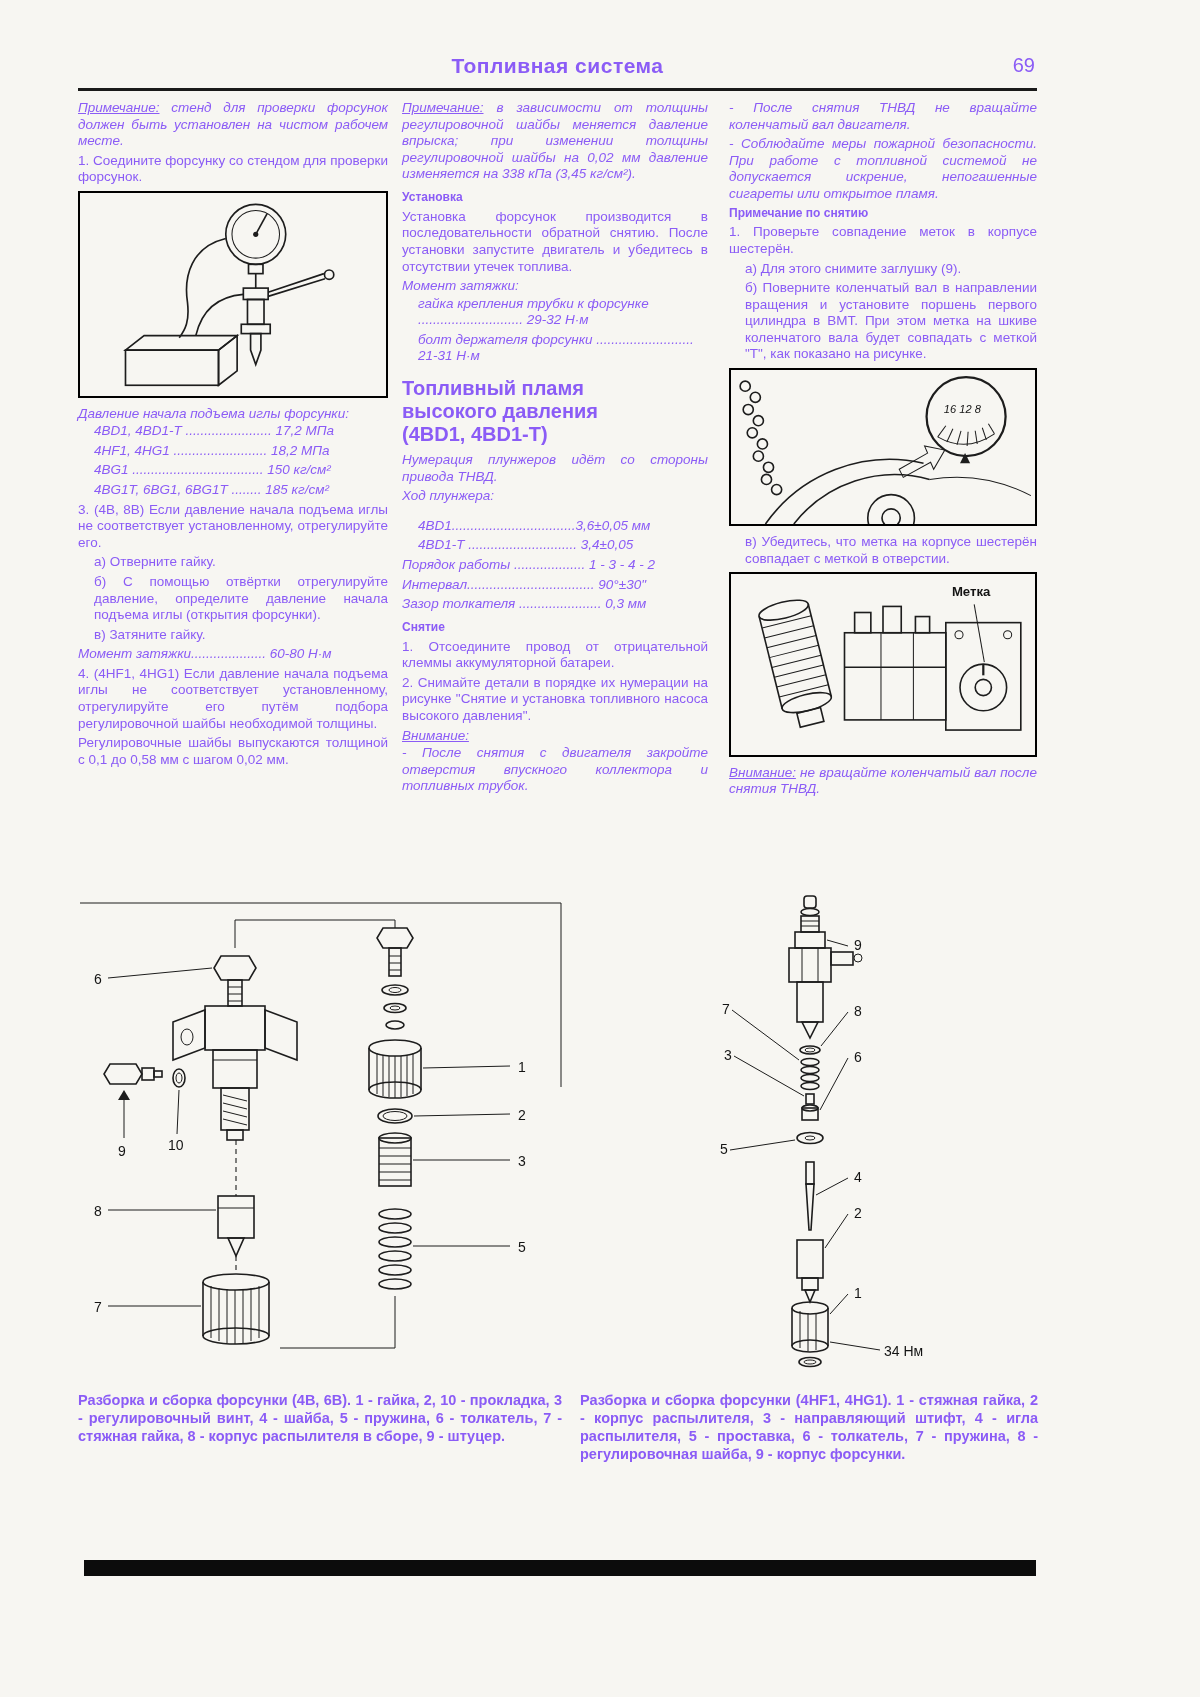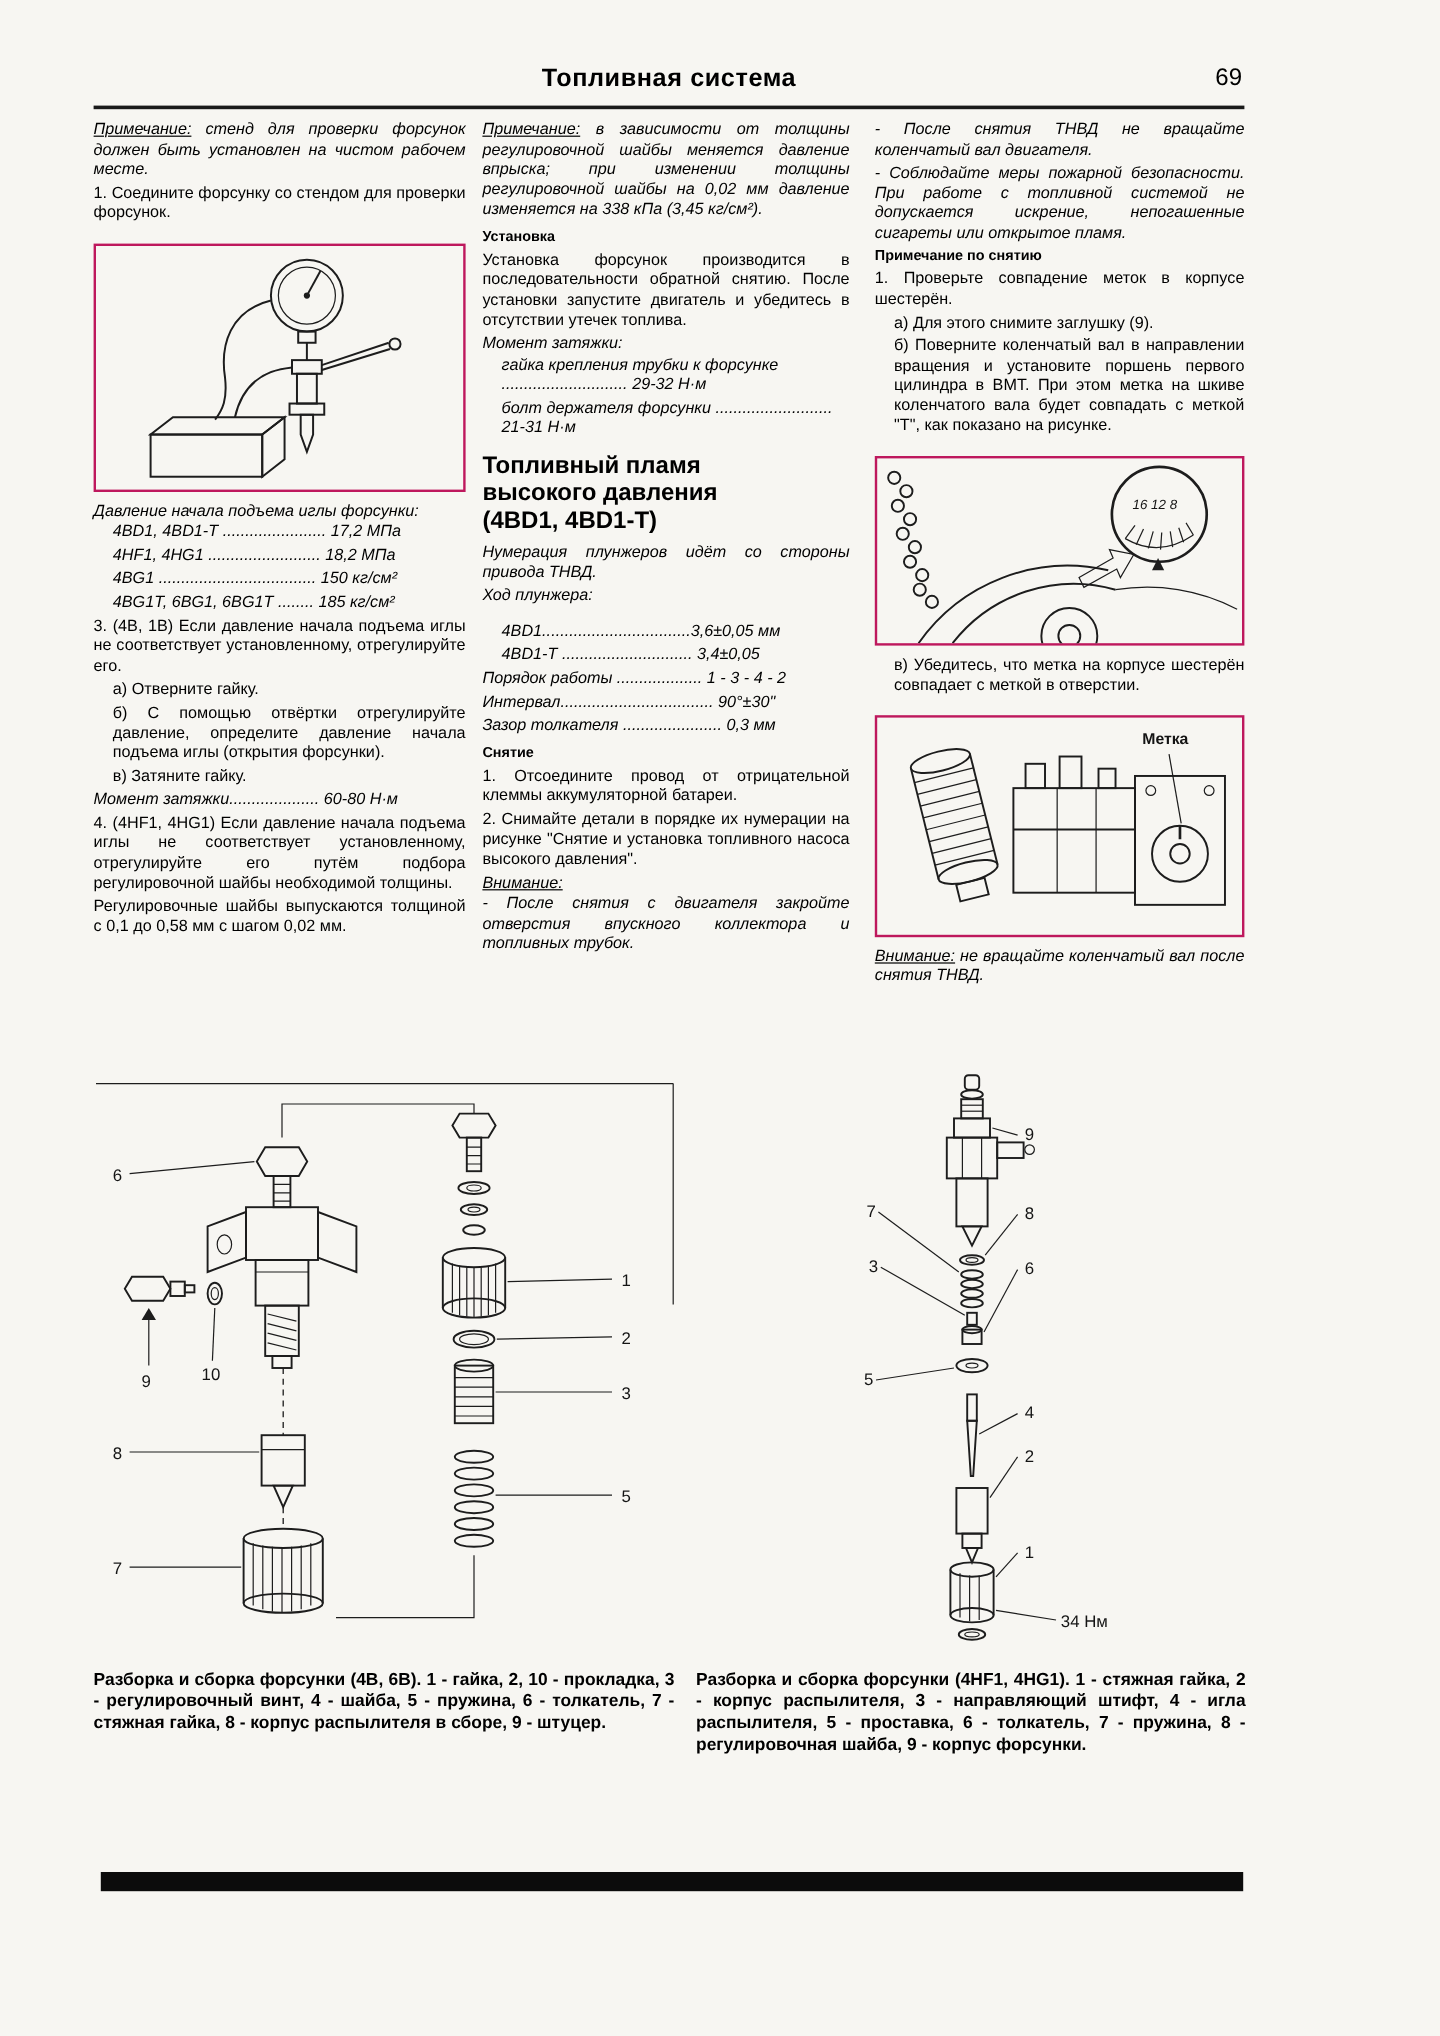--- a/index.html
+++ b/index.html
@@ -1,37 +1,37 @@
 <!DOCTYPE html>
 <html><head>
 <meta charset="utf-8">
 <style>
   * { box-sizing: border-box; }
   html, body { margin:0; padding:0; }
   body { background:#d8d6d0; font-family:"Liberation Sans","DejaVu Sans",sans-serif; }
-  .page { position:relative; width:1200px; height:1697px; background:#f7f6f2; color:#000000; overflow:hidden; margin:0 auto; }
+  .page { position:relative; width:1200px; height:1697px; background:#f7f6f2; color:#8b5cf6; overflow:hidden; margin:0 auto; }
 
   .page-header { position:absolute; left:78px; top:54px; width:959px; height:32px; }
   .page-title { text-align:center; font-size:21px; font-weight:bold; letter-spacing:.5px; }
   .page-number { position:absolute; right:2px; top:0; font-size:20px; font-weight:normal; }
   .header-rule { position:absolute; left:78px; top:88px; width:959px; height:3px; background:#1a1a1a; }
 
   .col { position:absolute; top:100px; font-size:13.5px; line-height:1.23; text-align:justify; }
   .col1 { left:78px;  width:310px; }
   .col2 { left:402px; width:306px; }
   .col3 { left:729px; width:308px; }
   .col p { margin:0 0 3px; }
   .it { font-style:italic; }
   .ul { text-decoration:underline; }
   .ind { padding-left:16px; text-align:left; }
   .left { text-align:left; }
   .h  { font-size:12px; font-weight:bold; font-style:normal; margin:7px 0 4px; text-align:left; }
   .h-big { font-size:20px; font-weight:bold; line-height:1.15; margin:12px 0 6px; text-align:left; }
 
-  .figbox { border:2px solid #be185d; margin:17px 0 8px; }
+  .figbox { border:2px solid #000000; margin:5px 0 8px; }
   .figbox svg { display:block; width:100%; height:auto; }
 
   svg .s16 { fill:none; stroke:#1d1d1d; stroke-width:1.6; }
   svg .s10 { fill:none; stroke:#1d1d1d; stroke-width:1; }
   svg .s20 { fill:none; stroke:#1d1d1d; stroke-width:2.2; }
   svg .dash { fill:none; stroke:#1d1d1d; stroke-width:1.1; stroke-dasharray:5 4; }
   svg .fillb { fill:#1d1d1d; stroke:none; }
   svg text { font-family:"Liberation Sans",sans-serif; font-size:14px; fill:#141414; }
   svg text.small-it { font-size:11px; font-style:italic; }
   svg text.lblbold { font-weight:bold; font-size:13px; }
@@ -88,21 +88,21 @@
       </svg>
     </div>
 
     <p class="it left" style="margin-bottom:1px">Давление начала подъема иглы форсунки:</p>
     <div class="it">
       <p class="ind">4BD1, 4BD1-T ....................... 17,2 МПа</p>
       <p class="ind">4HF1, 4HG1 ......................... 18,2 МПа</p>
       <p class="ind">4BG1 ................................... 150 кг/см²</p>
       <p class="ind">4BG1T, 6BG1, 6BG1T ........ 185 кг/см²</p>
     </div>
-    <p>3. (4B, 1B) Если давление начала подъема иглы не соответствует установленному, отрегулируйте его.</p>
+    <p>3. (4B, 8B) Если давление начала подъема иглы не соответствует установленному, отрегулируйте его.</p>
     <p class="ind">а) Отверните гайку.</p>
     <p style="padding-left:16px">б) С помощью отвёртки отрегулируйте давление, определите давление начала подъема иглы (открытия форсунки).</p>
     <p class="ind">в) Затяните гайку.</p>
     <p class="it left">Момент затяжки.................... 60-80 Н·м</p>
     <p>4. (4HF1, 4HG1) Если давление начала подъема иглы не соответствует установленному, отрегулируйте его путём подбора регулировочной шайбы необходимой толщины.</p>
     <p>Регулировочные шайбы выпускаются толщиной с 0,1 до 0,58 мм с шагом 0,02 мм.</p>
   </section>
 
   <section class="col col2">
     <p class="it"><span class="ul">Примечание:</span> <span>в зависимости от толщины регулировочной шайбы меняется давление впрыска; при изменении толщины регулировочной шайбы на 0,02 мм давление изменяется на 338 кПа (3,45 кг/см²).</span></p>

